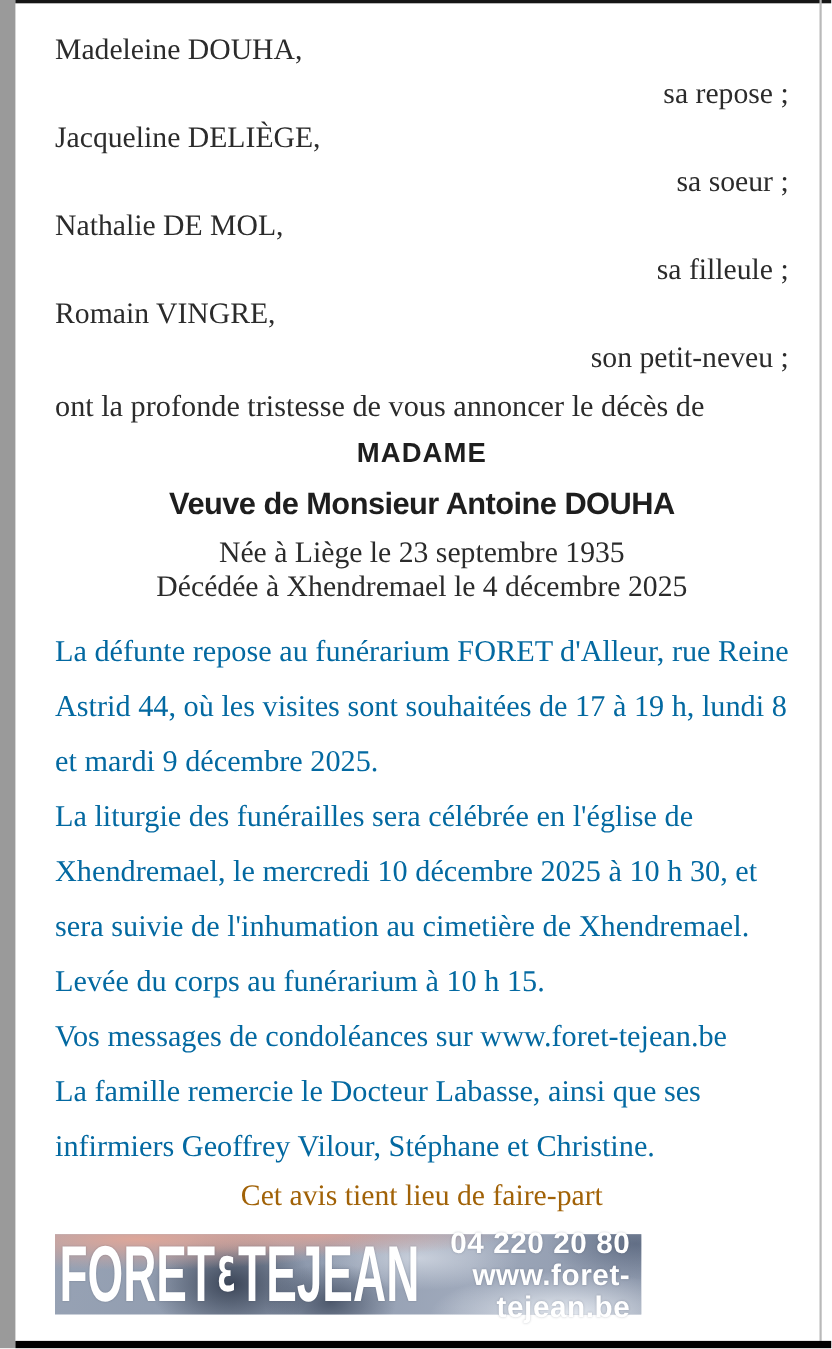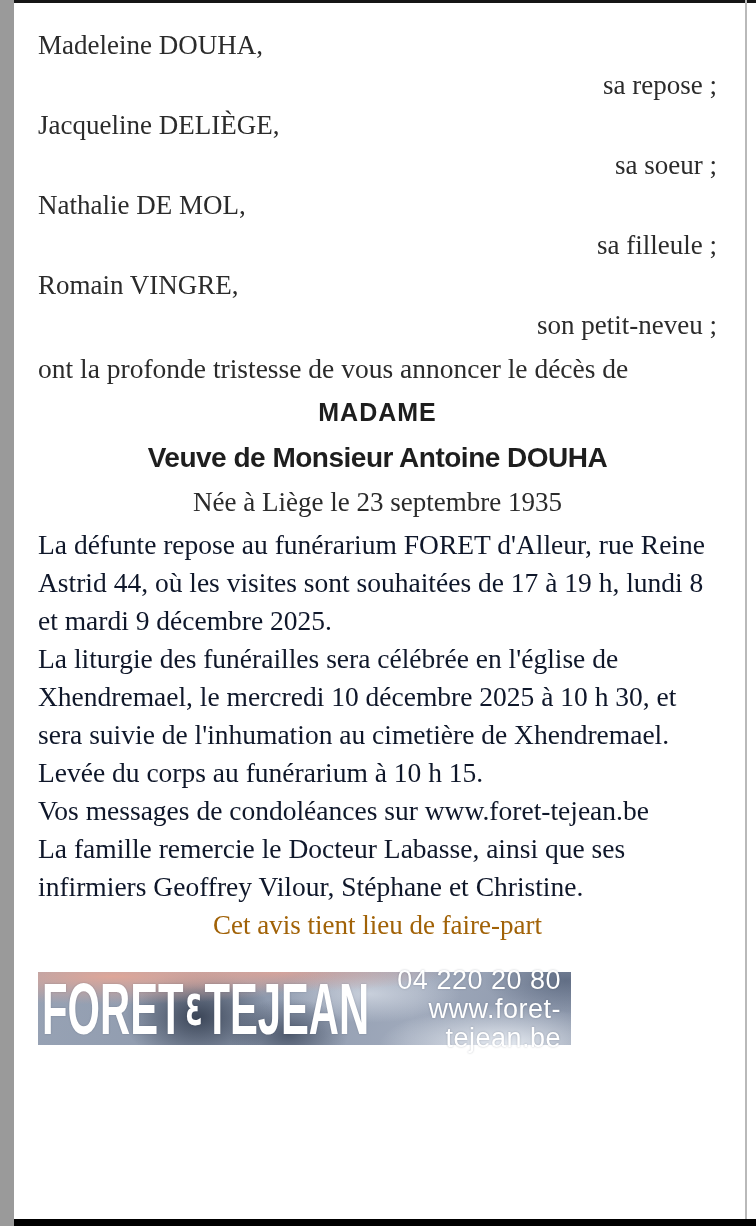--- a/index.html
+++ b/index.html
@@ -6,21 +6,21 @@
   .page{
     position:relative;width:756px;height:1226px;background:#ffffff;
     overflow:hidden;font-family:"Liberation Serif","DejaVu Serif",serif;
   }
   .gray-strip{position:absolute;left:0;top:0;width:14px;height:1226px;background:#9a9a9a;}
   .top-line{position:absolute;left:14px;top:0;width:742px;height:3px;background:#161616;}
   .right-line{position:absolute;right:9px;top:0;width:2px;height:1219px;background:#b9b9b9;}
   .bottom-bar{position:absolute;left:14px;bottom:0;width:742px;height:7px;background:#000000;}
   .card{
     position:absolute;left:14px;top:3px;width:732px;box-sizing:border-box;
-    padding:22px 29px 0 24px;color:#272727;
+    padding:22px 29px 0 36px;color:#272727;
   }
   .mourners{font-size:27px;line-height:40px;color:#2b2b2b;}
   .m-name{text-align:left;}
   .m-rel{text-align:right;}
   .announce{font-size:27.5px;line-height:40px;margin-top:4px;color:#2b2b2b;}
   .madame{
     font-family:"Liberation Sans","DejaVu Sans",sans-serif;font-weight:700;
     font-size:25px;line-height:30px;letter-spacing:1px;text-align:center;
     margin-top:8px;color:#1e1e1e;
   }
@@ -28,25 +28,25 @@
     font-family:"Liberation Sans","DejaVu Sans",sans-serif;font-weight:700;
     font-size:56px;line-height:60px;letter-spacing:-1.5px;text-align:center;
     margin:6px 0 0 0;color:#1d1d1d;
   }
   .widow{
     font-family:"Liberation Sans","DejaVu Sans",sans-serif;font-weight:700;
     font-size:28px;line-height:33px;text-align:center;margin-top:14px;color:#1e1e1e;
     letter-spacing:-0.5px;
   }
   .dates{font-size:27px;line-height:31px;text-align:center;margin-top:13px;color:#2b2b2b;}
-  .body{font-size:27.5px;line-height:38px;margin-top:8px;color:#0f172a;}
+  .body{font-size:27.5px;line-height:50px;margin-top:18px;color:#0369a1;}
   .body p{margin:0;}
   .closing{font-size:27px;line-height:38px;text-align:center;color:#a16207;}
   .banner{
-    margin-top:28px;width:533px;height:73px;box-sizing:border-box;
+    margin-top:17px;width:533px;height:73px;box-sizing:border-box;
     display:flex;align-items:center;justify-content:flex-start;
     padding:2px 10px 0 4px;
     background:
       radial-gradient(60% 55% at 14% 6%, rgba(226,167,152,0.95) 0%, rgba(226,167,152,0) 70%),
       radial-gradient(45% 38% at 45% 0%, rgba(219,163,153,0.85) 0%, rgba(219,163,153,0) 72%),
       radial-gradient(20% 95% at 30% 62%, rgba(36,46,64,0.78) 0%, rgba(36,46,64,0) 70%),
       radial-gradient(16% 70% at 47% 85%, rgba(42,53,73,0.65) 0%, rgba(42,53,73,0) 70%),
       radial-gradient(24% 55% at 62% 30%, rgba(226,231,239,0.65) 0%, rgba(226,231,239,0) 72%),
       radial-gradient(32% 75% at 87% 100%, rgba(241,245,250,0.9) 0%, rgba(241,245,250,0) 72%),
       radial-gradient(22% 65% at 99% 12%, rgba(69,83,108,0.6) 0%, rgba(69,83,108,0) 70%),
@@ -57,21 +57,21 @@
     display:inline-block;font-family:"Liberation Sans","DejaVu Sans",sans-serif;
     font-weight:700;font-size:72px;line-height:70px;color:#ffffff;
     transform:scaleX(0.58);transform-origin:left center;letter-spacing:0px;
     text-shadow:0 0 2px rgba(40,50,70,0.35);
   }
   .banner-amp{
     font-size:0.60em;display:inline-block;vertical-align:9px;margin:0 3px;
     font-family:"DejaVu Sans",sans-serif;
   }
   .banner-contact{
-    font-family:"Liberation Sans","DejaVu Sans",sans-serif;font-weight:400;
+    font-family:"Liberation Sans","DejaVu Sans",sans-serif;font-weight:700;
     font-size:27px;line-height:29px;text-align:right;color:#ffffff;
     letter-spacing:0.5px;text-shadow:0 0 2px rgba(40,50,70,0.3);
   }
 </style>
 </head>
 <body>
 
 <div class="page">
   <div class="gray-strip"></div>
   <div class="top-line"></div>
@@ -93,20 +93,21 @@
 
     <div class="announce">ont la profonde tristesse de vous annoncer le décès de</div>
 
     <div class="madame">MADAME</div>
 
 
     <div class="widow">Veuve de Monsieur Antoine DOUHA</div>
 
     <div class="dates">
       <div>Née à Liège le 23 septembre 1935</div>
+      <div>Décédée à Xhendremael le 4 décembre 2025</div>
     </div>
 
     <div class="body">
       <p>La défunte repose au funérarium FORET d'Alleur, rue Reine Astrid 44, où les visites sont souhaitées de 17 à 19 h, lundi 8 et mardi 9 décembre 2025.</p>
       <p>La liturgie des funérailles sera célébrée en l'église de Xhendremael, le mercredi 10 décembre 2025 à 10 h 30, et sera suivie de l'inhumation au cimetière de Xhendremael.</p>
       <p>Levée du corps au funérarium à 10 h 15.</p>
       <p>Vos messages de condoléances sur www.foret-tejean.be</p>
       <p>La famille remercie le Docteur Labasse, ainsi que ses infirmiers Geoffrey Vilour, Stéphane et Christine.</p>
     </div>
 

